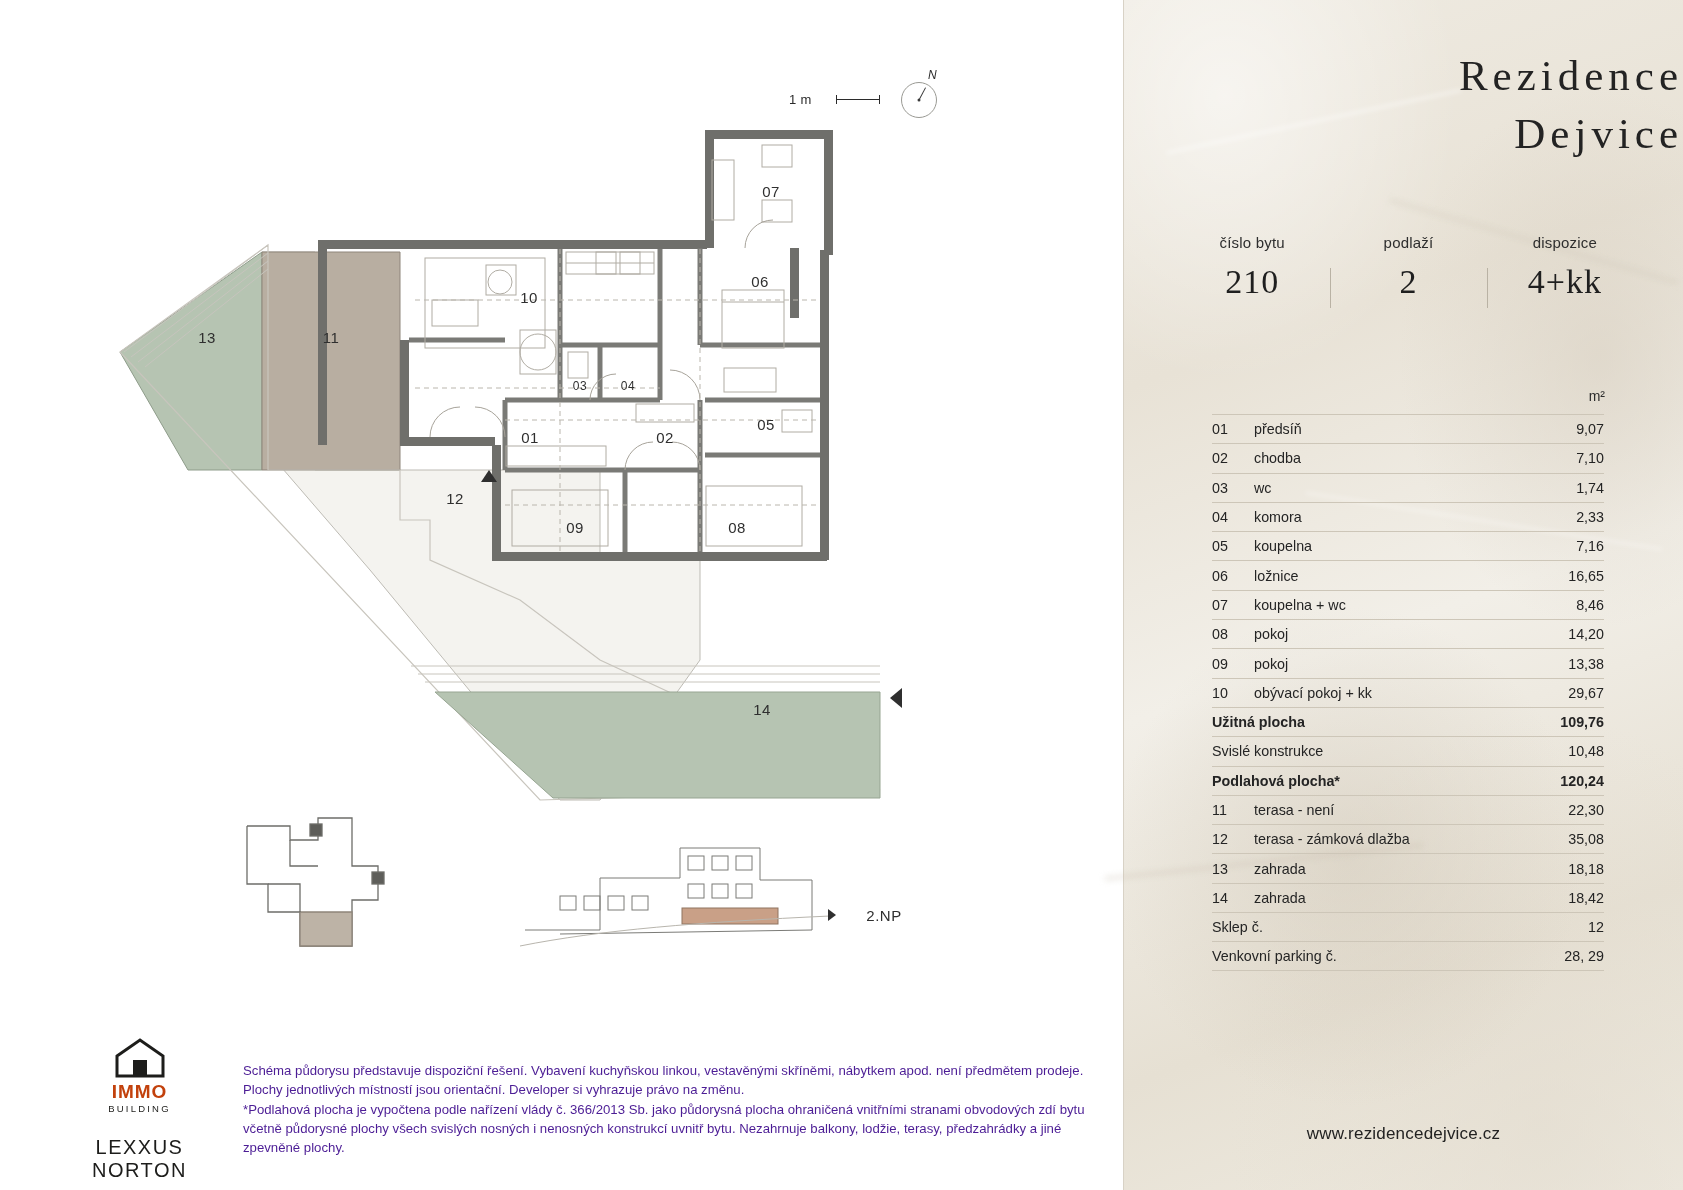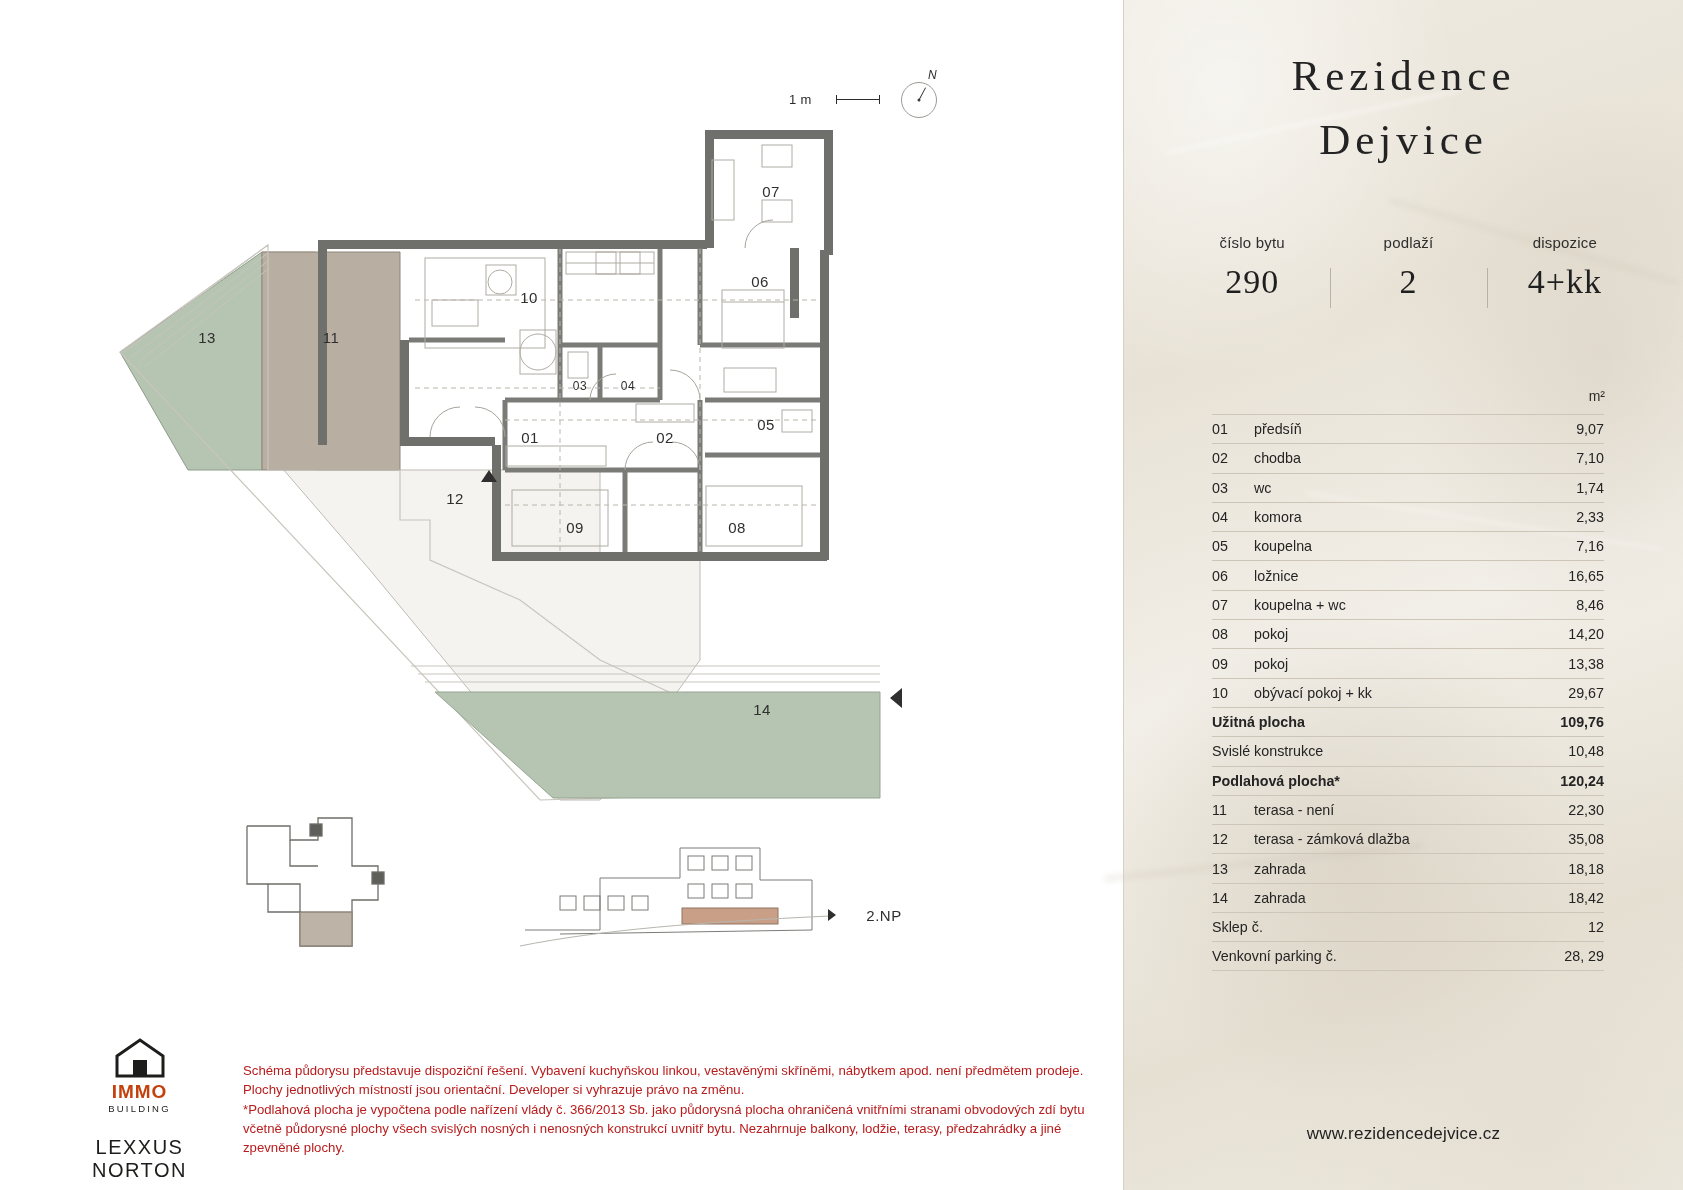--- a/index.html
+++ b/index.html
@@ -49,48 +49,48 @@
   #logo-block { position: absolute; left: 72px; top: 1038px; width: 135px; text-align: center; }
   .immo-house { width: 52px; height: 40px; margin: 0 auto 4px; position: relative; }
   .immo-house svg { display:block; }
   .immo-title { font-size: 19px; letter-spacing: 1px; color: #c2410c; font-weight: 700; line-height: 1; }
   .immo-sub { font-size: 9.5px; letter-spacing: 2.2px; color: #1d1d1b; margin-top: 2px; }
   .lexxus { margin-top: 22px; font-size: 20px; font-weight: 400; letter-spacing: 1.5px; color:#1d1d1b; line-height: 1.15; }
 
   
   #disclaimer {
     position: absolute; left: 243px; top: 1062px; width: 870px;
-    font-size: 13.2px; line-height: 1.42; color: #b91c1c;
+    font-size: 13.2px; line-height: 1.42; color: #4c1d95;
   }
   #disclaimer p { margin: 0; }
   #disclaimer p + p { margin-top: 2px; }
 
   
   #info-panel {
     position: absolute; right: 0; top: 0;
     width: 560px; height: 1190px;
     background:
       radial-gradient(ellipse 70% 40% at 18% 8%, rgba(255,255,255,.55), rgba(255,255,255,0) 60%),
       radial-gradient(ellipse 55% 35% at 85% 30%, rgba(214,205,190,.55), rgba(255,255,255,0) 65%),
       radial-gradient(ellipse 60% 30% at 40% 72%, rgba(208,199,183,.5), rgba(255,255,255,0) 70%),
       radial-gradient(ellipse 80% 50% at 75% 95%, rgba(226,219,206,.6), rgba(255,255,255,0) 70%),
       linear-gradient(160deg, #efebe2 0%, #e8e2d6 28%, #f2efe8 52%, #e6e0d3 78%, #efebe1 100%);
     border-left: 1px solid #d8d2c6;
   }
   .marble-vein { position:absolute; background: rgba(255,255,255,.45); filter: blur(2px); }
   .marble-vein2 { position:absolute; background: rgba(196,186,168,.35); filter: blur(3px); }
 
-  #brand { position: absolute; left: 0; right: 0; top: 52px; text-align: center; }
+  #brand { position: absolute; left: 0; right: 0; top: 52px; text-align: right; }
   .brand-1, .brand-2 {
     font-family: "Liberation Serif", serif;
     color: #232323;
     letter-spacing: 5px;
   }
   .brand-1 { font-size: 43px; line-height: 1.1; }
-  .brand-2 { font-size: 43px; line-height: 1.15; margin-top: 16px; }
+  .brand-2 { font-size: 43px; line-height: 1.15; margin-top: 10px; }
 
   #meta { position: absolute; left: 50px; right: 40px; top: 234px; display: flex; }
   .meta-col { flex: 1; text-align: center; position: relative; }
   .meta-col + .meta-col::before {
     content:""; position:absolute; left: 0; top: 34px; width:1px; height:40px; background:#b9b2a4;
   }
   .meta-label { font-size: 15px; color: #2e2e2e; letter-spacing: .2px; }
   .meta-value { font-family: "Liberation Serif", serif; font-size: 34px; color: #1f1f1f; margin-top: 12px; letter-spacing: 1px; }
 
   #m2 { position: absolute; right: 78px; top: 388px; font-size: 14px; color: #2c2c2c; }
@@ -336,21 +336,21 @@
   <div class="marble-vein2" style="left:260px; top:240px; width:300px; height:3px; transform:rotate(16deg);"></div>
 
   <div id="brand">
     <div class="brand-1">Rezidence</div>
     <div class="brand-2">Dejvice</div>
   </div>
 
   <div id="meta">
     <div class="meta-col">
       <div class="meta-label">číslo bytu</div>
-      <div class="meta-value">290</div>
+      <div class="meta-value">210</div>
     </div>
     <div class="meta-col">
       <div class="meta-label">podlaží</div>
       <div class="meta-value">2</div>
     </div>
     <div class="meta-col">
       <div class="meta-label">dispozice</div>
       <div class="meta-value">4+kk</div>
     </div>
   </div>

